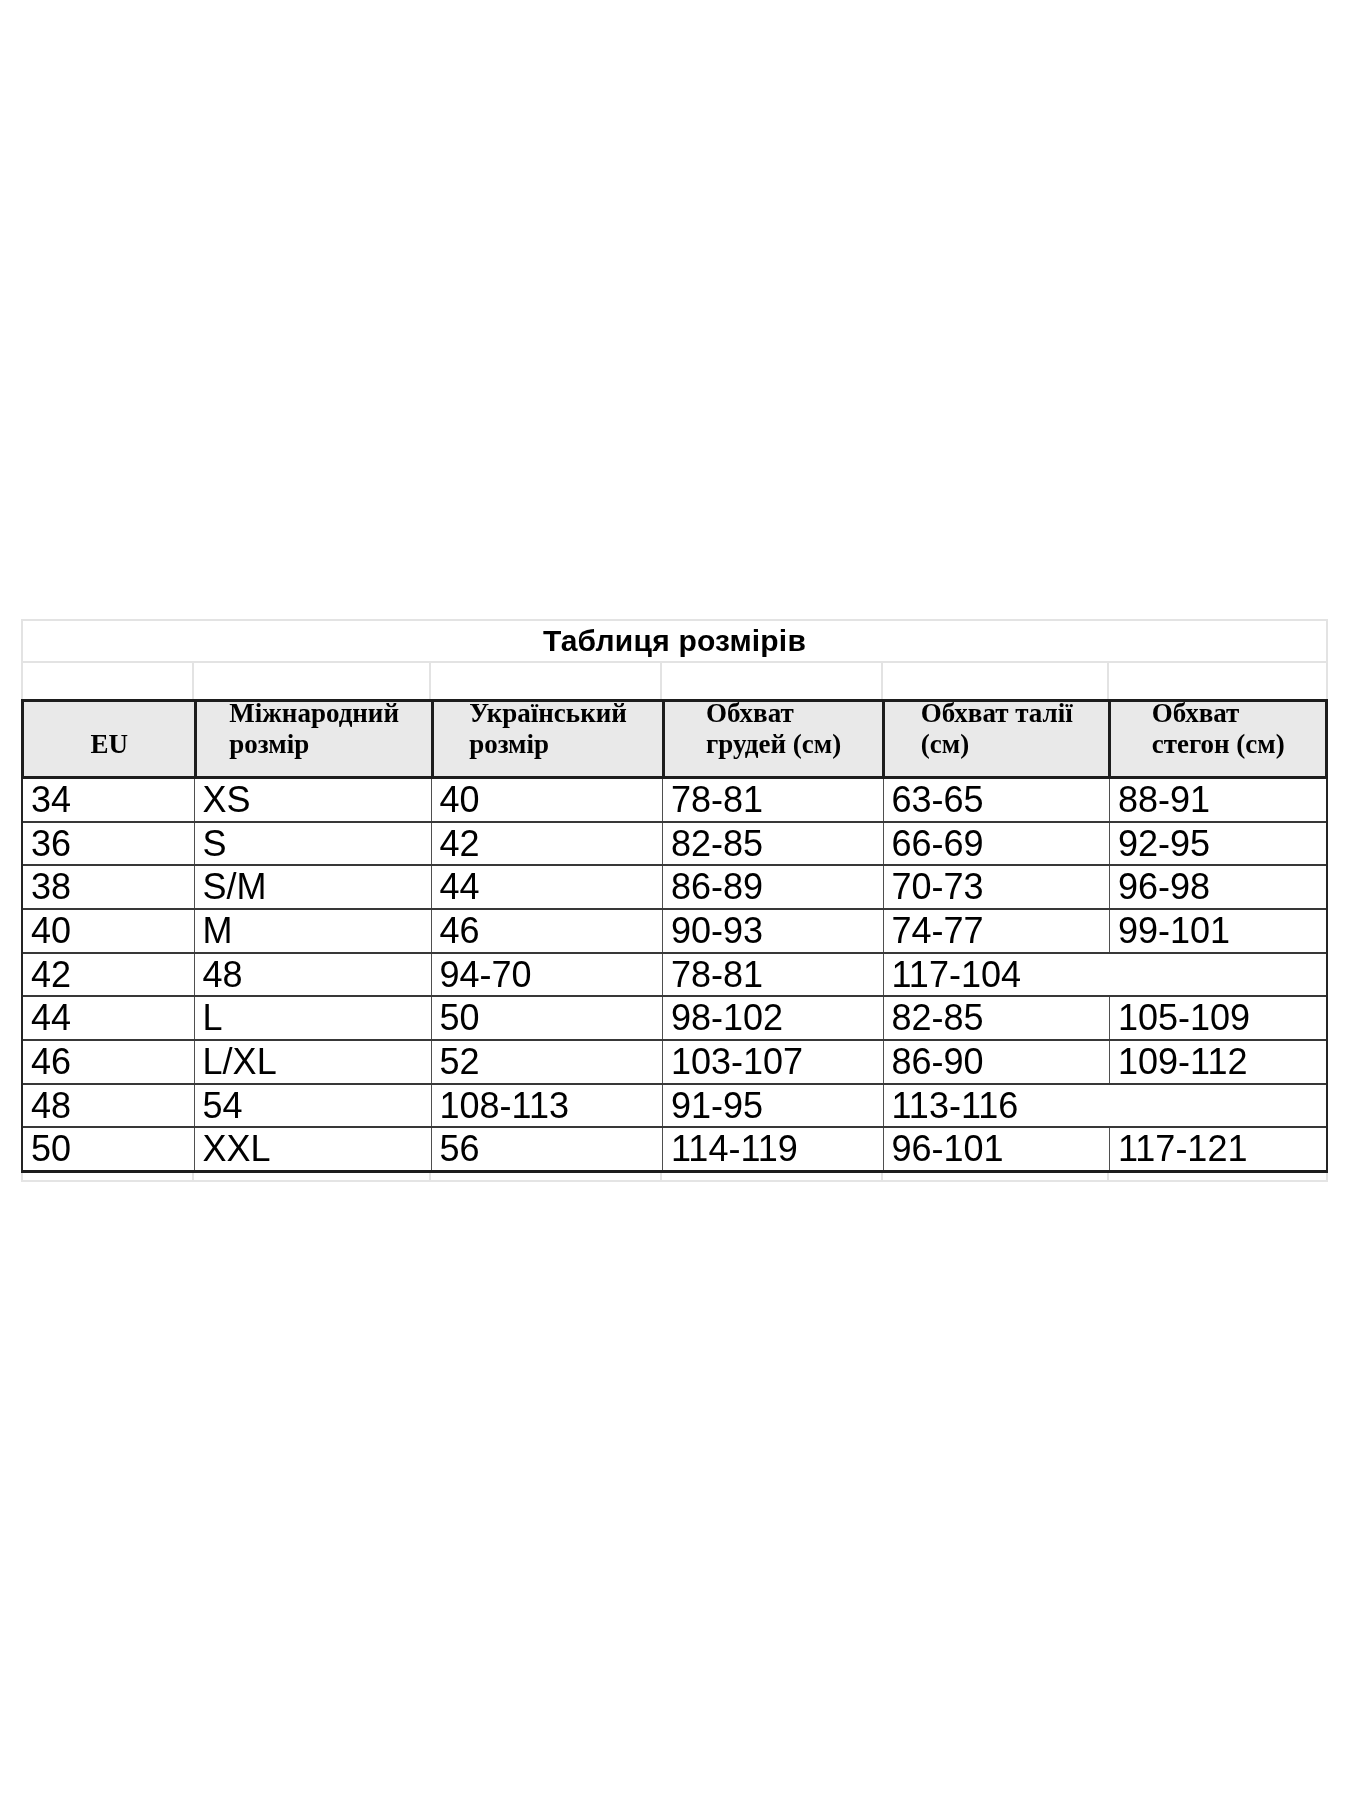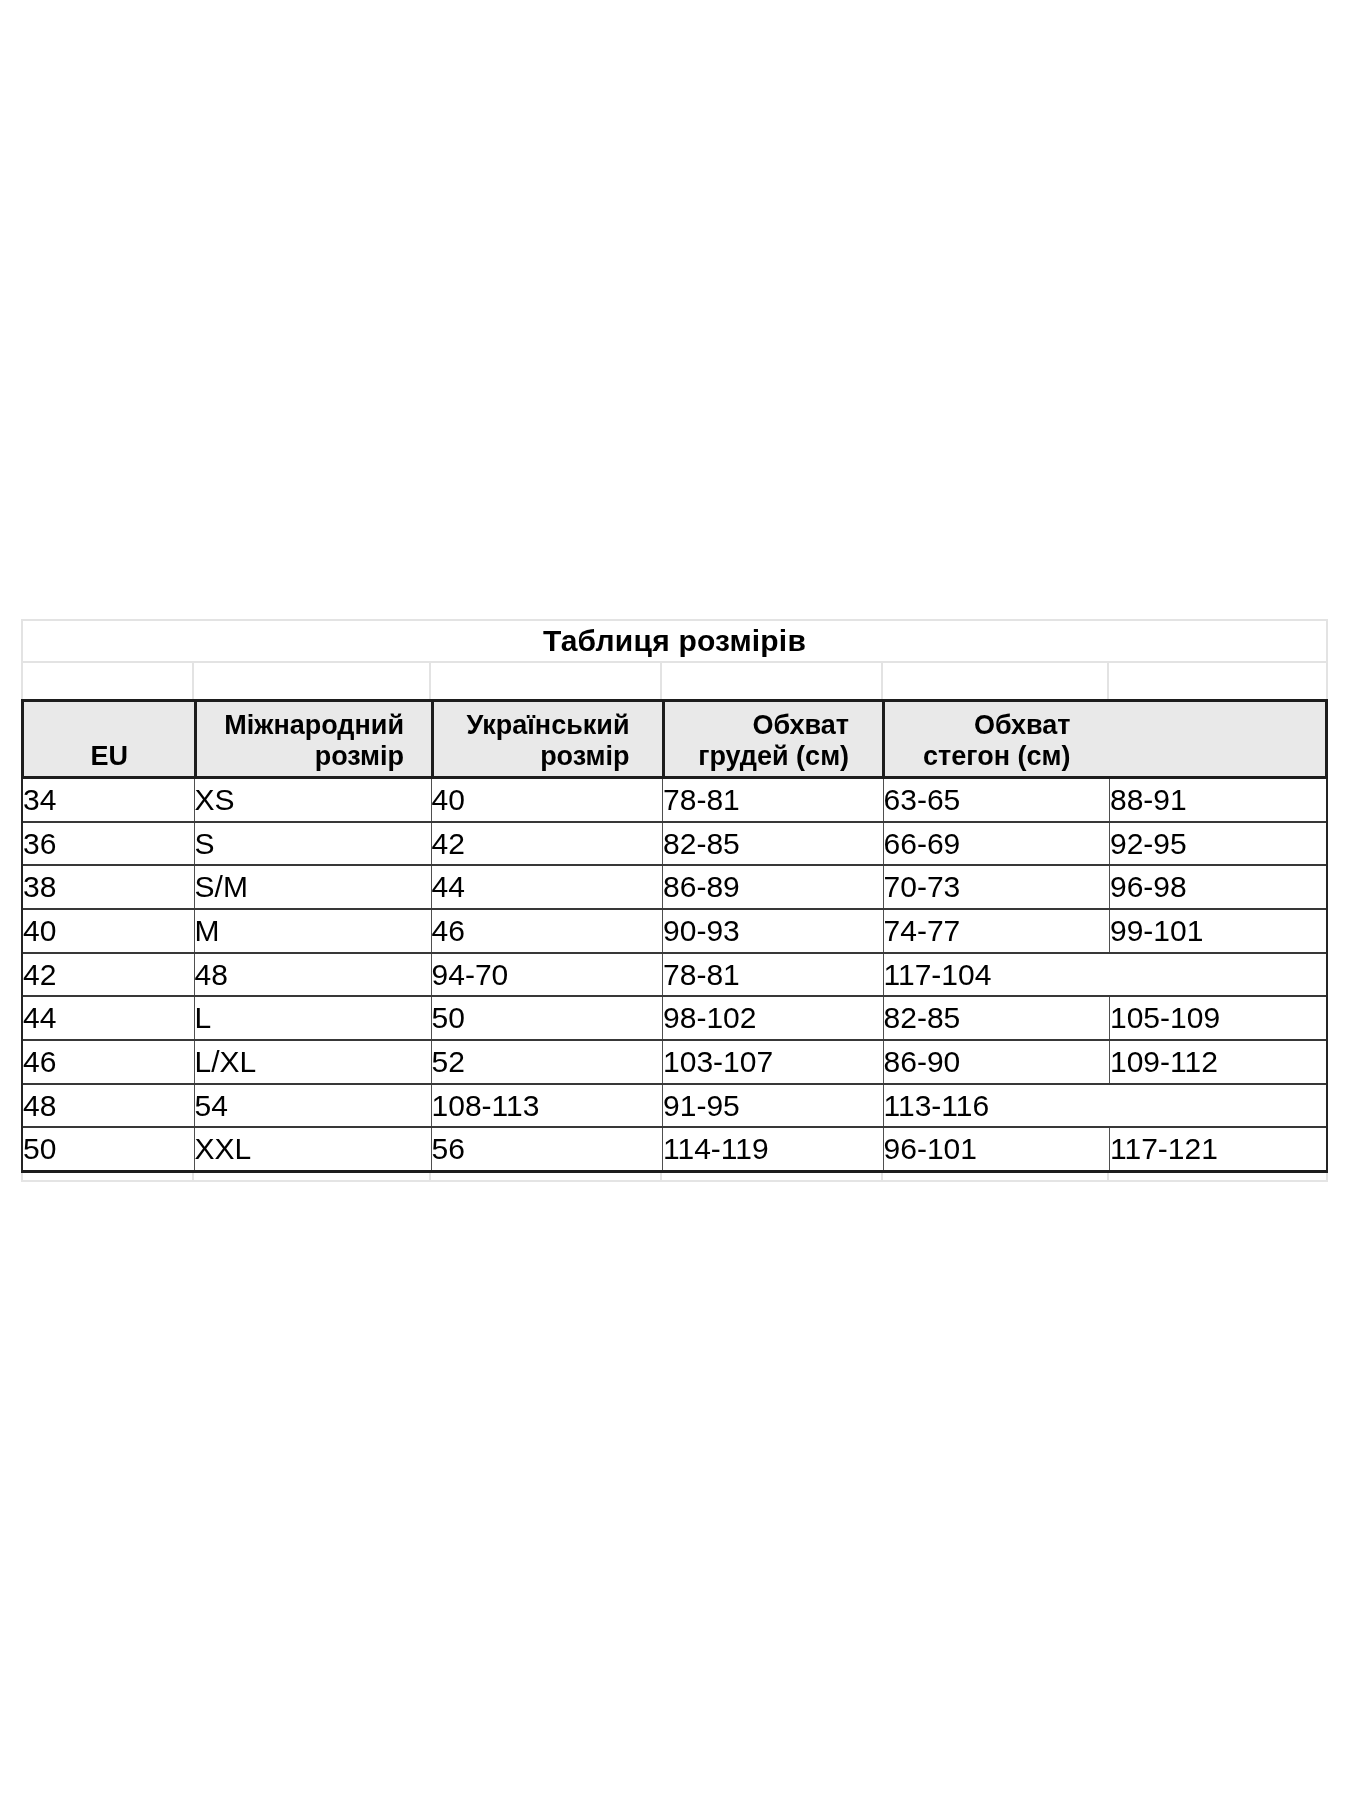--- a/index.html
+++ b/index.html
@@ -42,44 +42,46 @@
   .spacer-row .gcell:last-child{border-right:none;}
   
   .header-row{
     top:80px; height:80px;
     background:#e9e9e9;
     border:3px solid #1d1d1d;
   }
   .hcell{
     border-left:3px solid #1d1d1d;
     display:flex;align-items:flex-end;justify-content:center;
-    text-align:right;
+    text-align:left;
     font-size:27px;font-weight:bold;line-height:31px;
     white-space:pre-line;
-    padding:0 4px 4px 4px;
+    padding:0 4px 16px 4px;
     overflow:hidden;
+    font-family:Liberation Serif, serif;
   }
   .hcell:first-child{border-left:none;}
   
   .data-rows{
     top:160px; height:394px;
     border-left:2.5px solid #242424;
     border-right:2.5px solid #242424;
     border-bottom:3px solid #1d1d1d;
     display:flex;flex-direction:column;
   }
   .drow{
     flex:1;
     border-bottom:2px solid #383838;
   }
   .drow:last-child{border-bottom:none;}
   .dcell{
     border-left:1.5px solid #4f4f4f;
     display:flex;align-items:center;
-    font-size:30px;line-height:1;
+    font-size:36px;line-height:1;
+    padding-left:8px;
     overflow:hidden;
   }
   .dcell:first-child{border-left:none;}
   
   .ghost-row{
     top:554px; height:9px;
     border-left:2px solid #e4e4e4;
     border-right:2px solid #e4e4e4;
     border-bottom:2px solid #e4e4e4;
   }
@@ -105,20 +107,22 @@
     </div>
 
   <div class="row-abs header-row cols">
       <div class="hcell">EU</div>
       <div class="hcell">Міжнародний
 розмір</div>
       <div class="hcell">Український
 розмір</div>
       <div class="hcell">Обхват
 грудей (см)</div>
+      <div class="hcell">Обхват талії
+(см)</div>
       <div class="hcell">Обхват
 стегон (см)</div>
     </div>
 
   <div class="row-abs data-rows">
       <div class="drow cols">
         <div class="dcell">34</div>
         <div class="dcell">XS</div>
         <div class="dcell">40</div>
         <div class="dcell">78-81</div>

